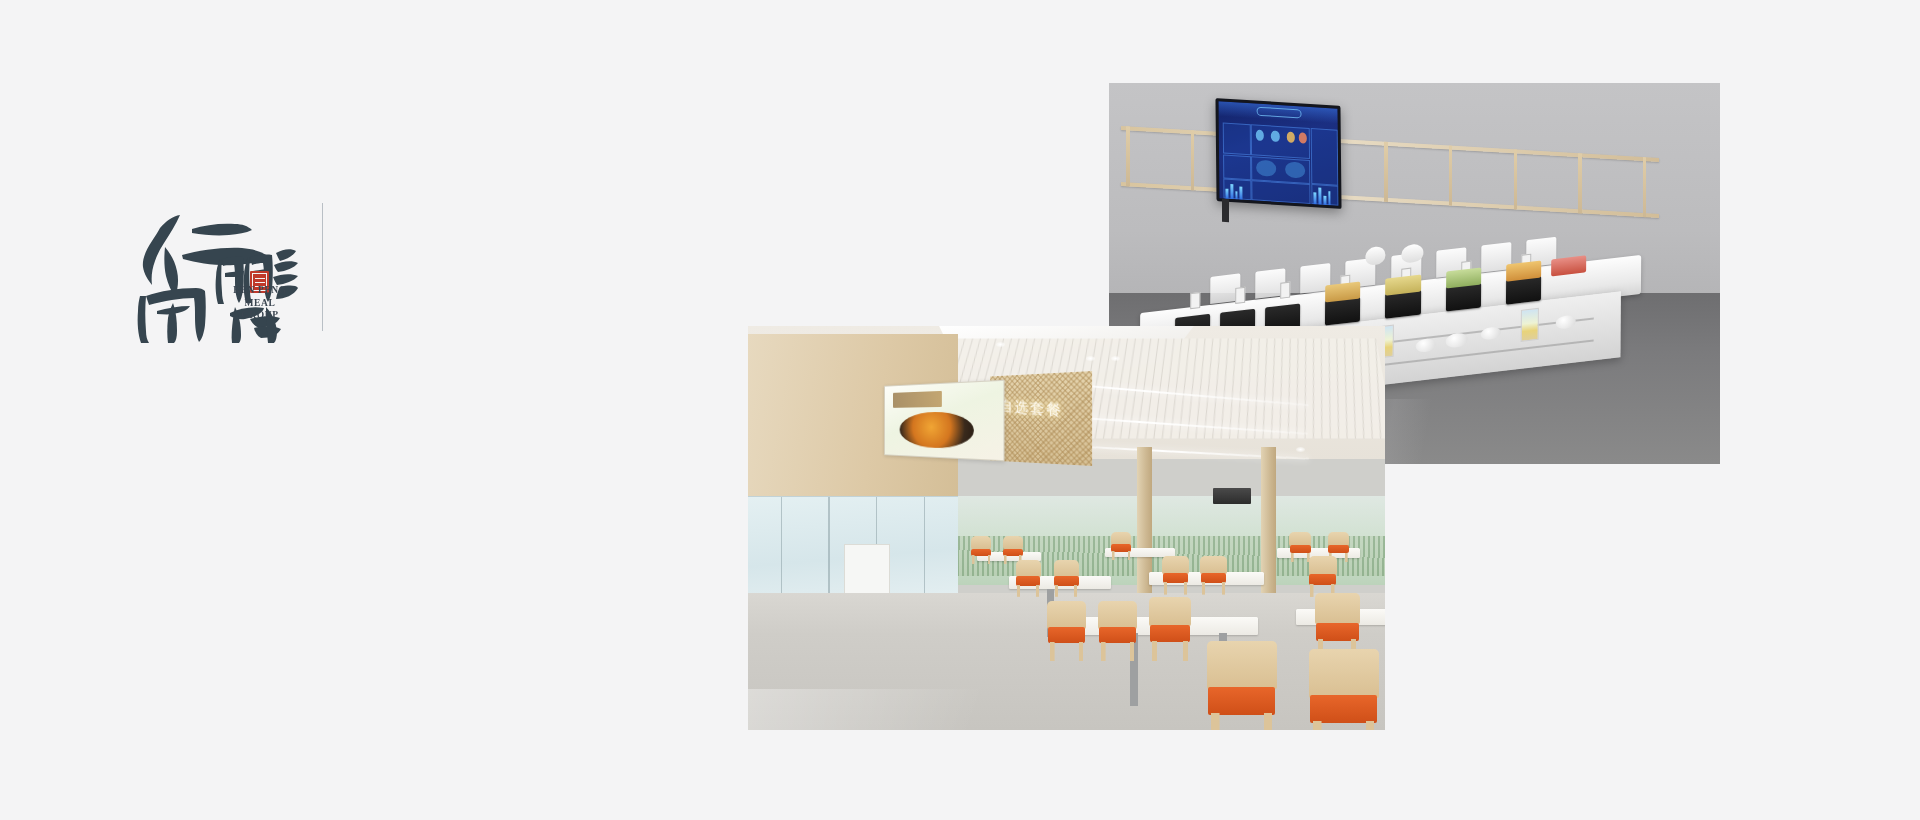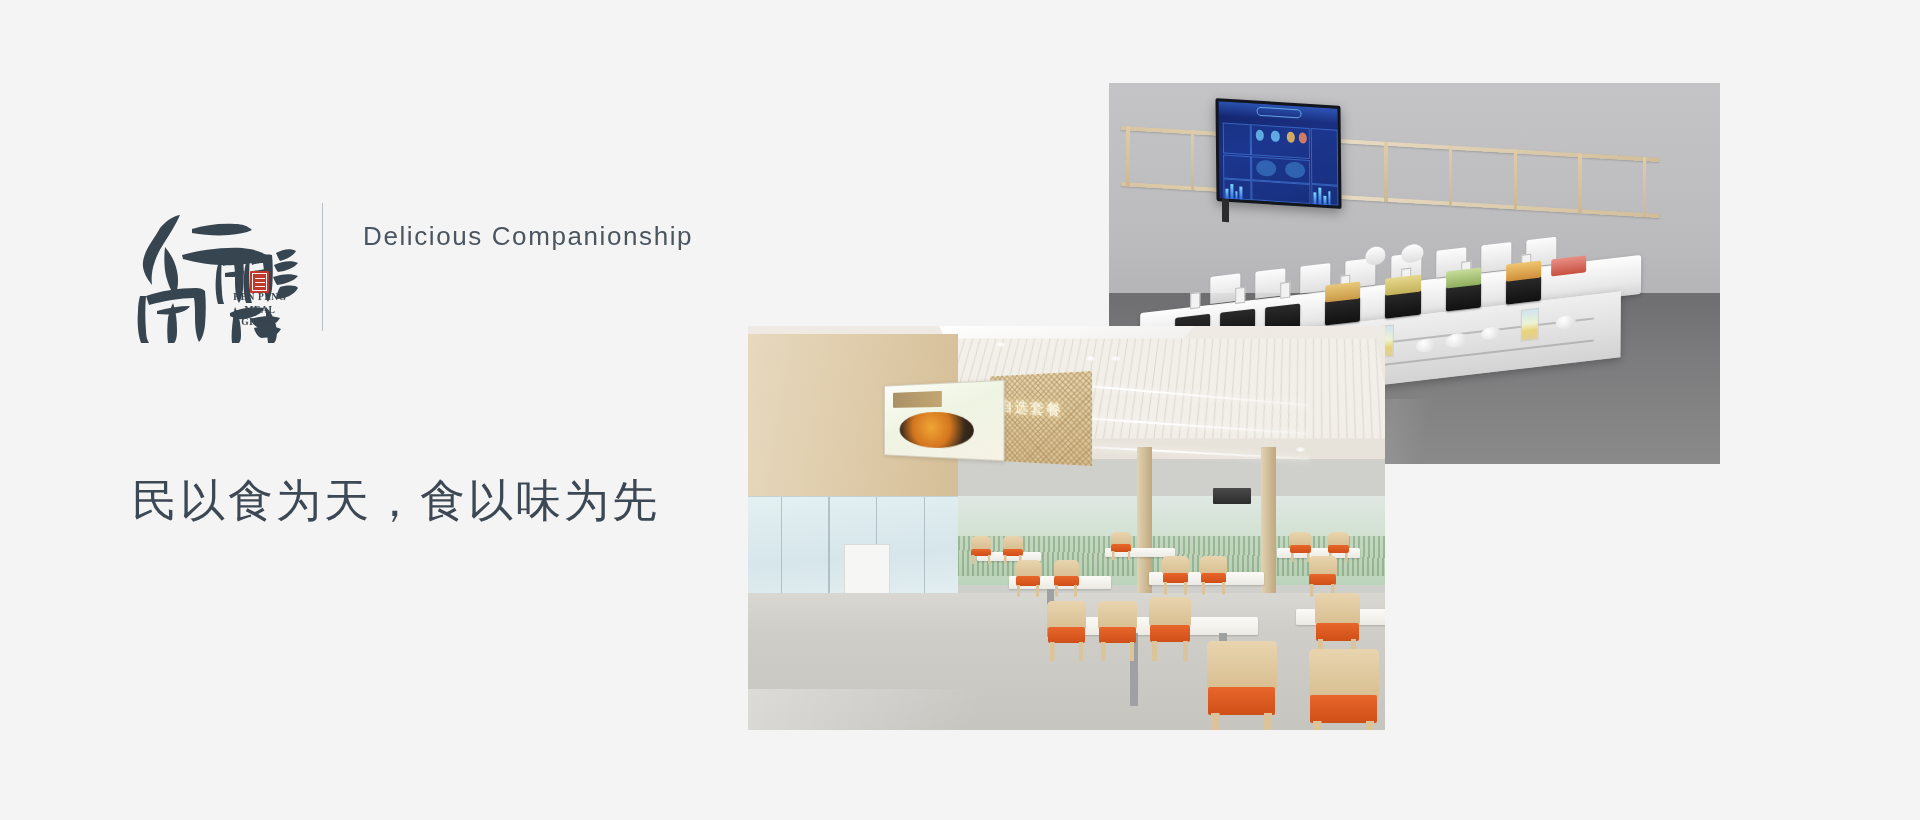--- a/index.html
+++ b/index.html
@@ -33,21 +33,21 @@
     position: relative;
     width: 168px;
     height: 148px;
     flex: none;
   }
   .logo-mark svg { display:block; }
 
   .logo-en {
     position: absolute;
     left: 92px;
-    top: 96px;
+    top: 89px;
     width: 76px;
     text-align: center;
     font-family: "Liberation Serif", "DejaVu Serif", serif;
     font-size: 9.5px;
     letter-spacing: 0.6px;
     line-height: 12.5px;
     color: #3a4550;
     font-weight: 700;
   }
   .seal {
@@ -449,25 +449,23 @@
       <div class="logo-en">
         <div>REN PENG</div>
         <div>MEAL</div>
         <div>GROUP</div>
       </div>
     </div>
 
     <div class="divider"></div>
 
     <div class="titles">
-      <div class="title-en">Delicious Companionship</div>
     </div>
   </div>
 
-  <div class="slogan">民以食为天，食以味为先</div>
 
   <div class="photo-render">
     <div class="rnd-wall"></div>
     <div class="rnd-floor">
       <div class="rnd-floor-streak"></div>
     </div>
 
     <div class="trellis">
       <div class="trellis-bar t"></div>
       <div class="trellis-bar b"></div>

